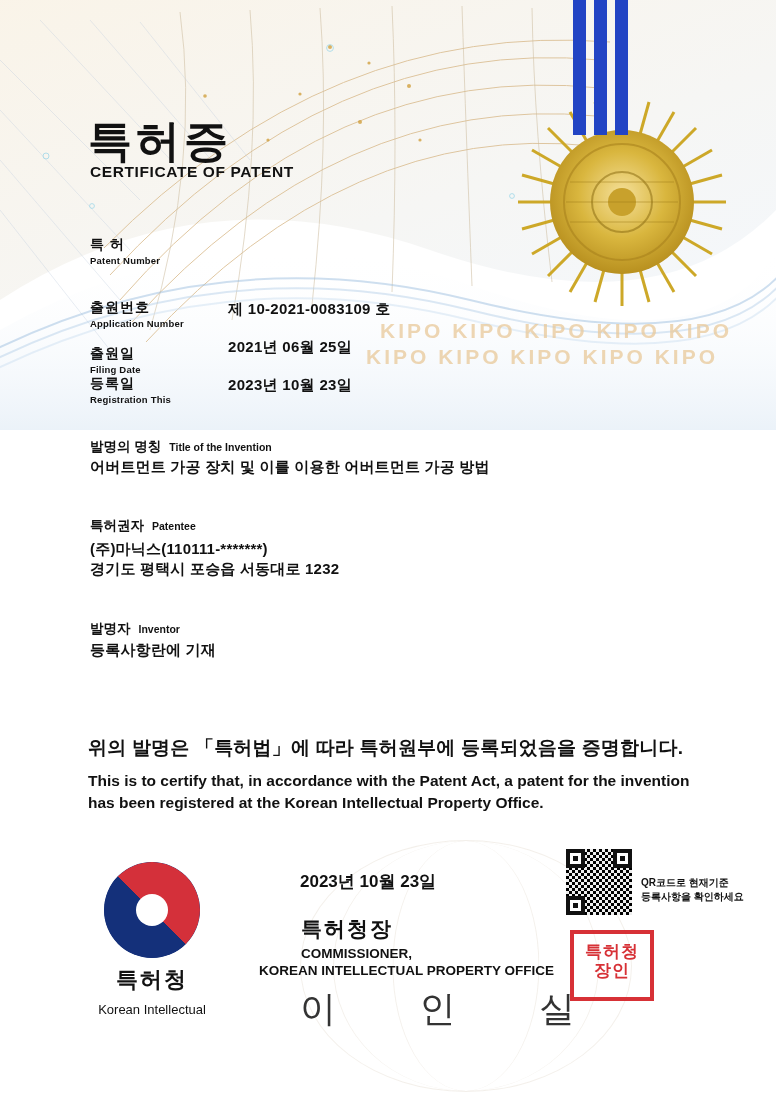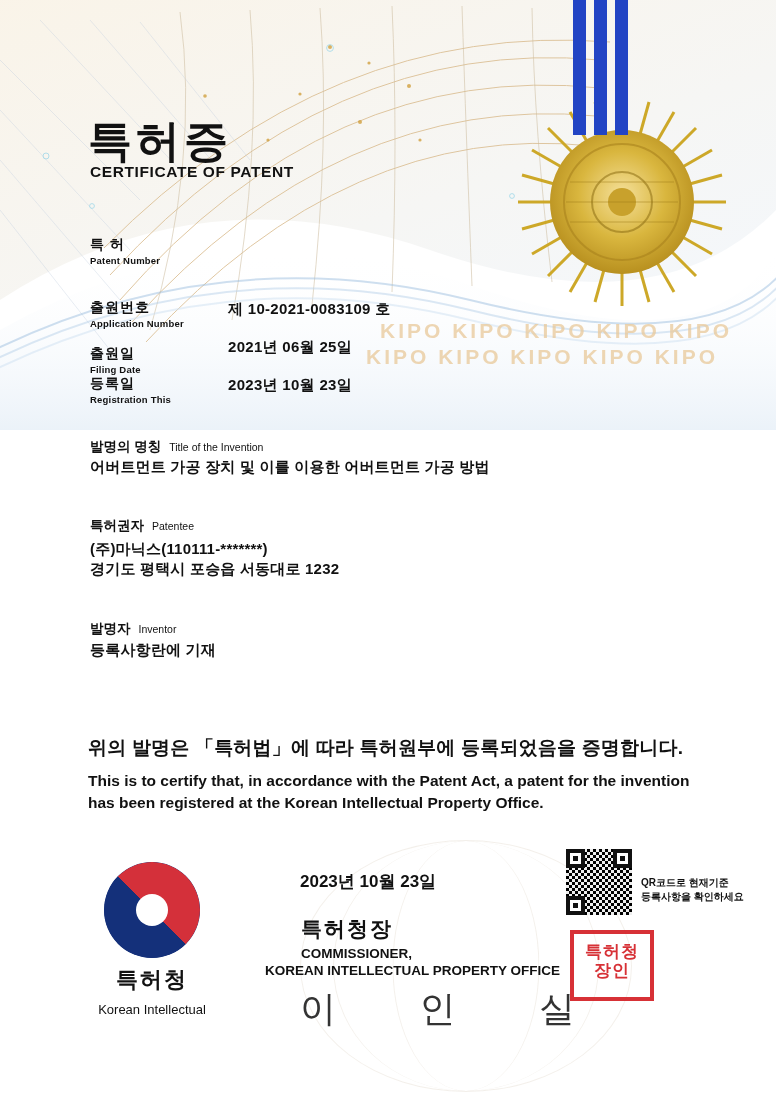--- a/index.html
+++ b/index.html
@@ -114,21 +114,21 @@
   
   .inline-lab {
     position: absolute;
     left: 90px;
     font-size: 13.5px;
     font-weight: bold;
     color: #111;
   }
   .inline-lab .en {
     font-size: 10.5px;
-    font-weight: normal;
+    font-weight: bold;
     margin-left: 8px;
   }
   .inline-val {
     position: absolute;
     left: 90px;
     font-size: 15px;
     font-weight: bold;
     color: #111;
     letter-spacing: .2px;
   }
@@ -181,21 +181,20 @@
     font-weight: bold;
     color: #111;
   }
   .sig-title-en2 {
     position: absolute;
     left: 259px;
     top: 963px;
     font-size: 13.5px;
     font-weight: bold;
     color: #111;
-    margin-left: 6px;
   }
   .sig-name {
     position: absolute;
     left: 300px;
     top: 985px;
     font-size: 36px;
     color: #333;
     letter-spacing: 36px;
     font-family: "DejaVu Sans", sans-serif;
   }

